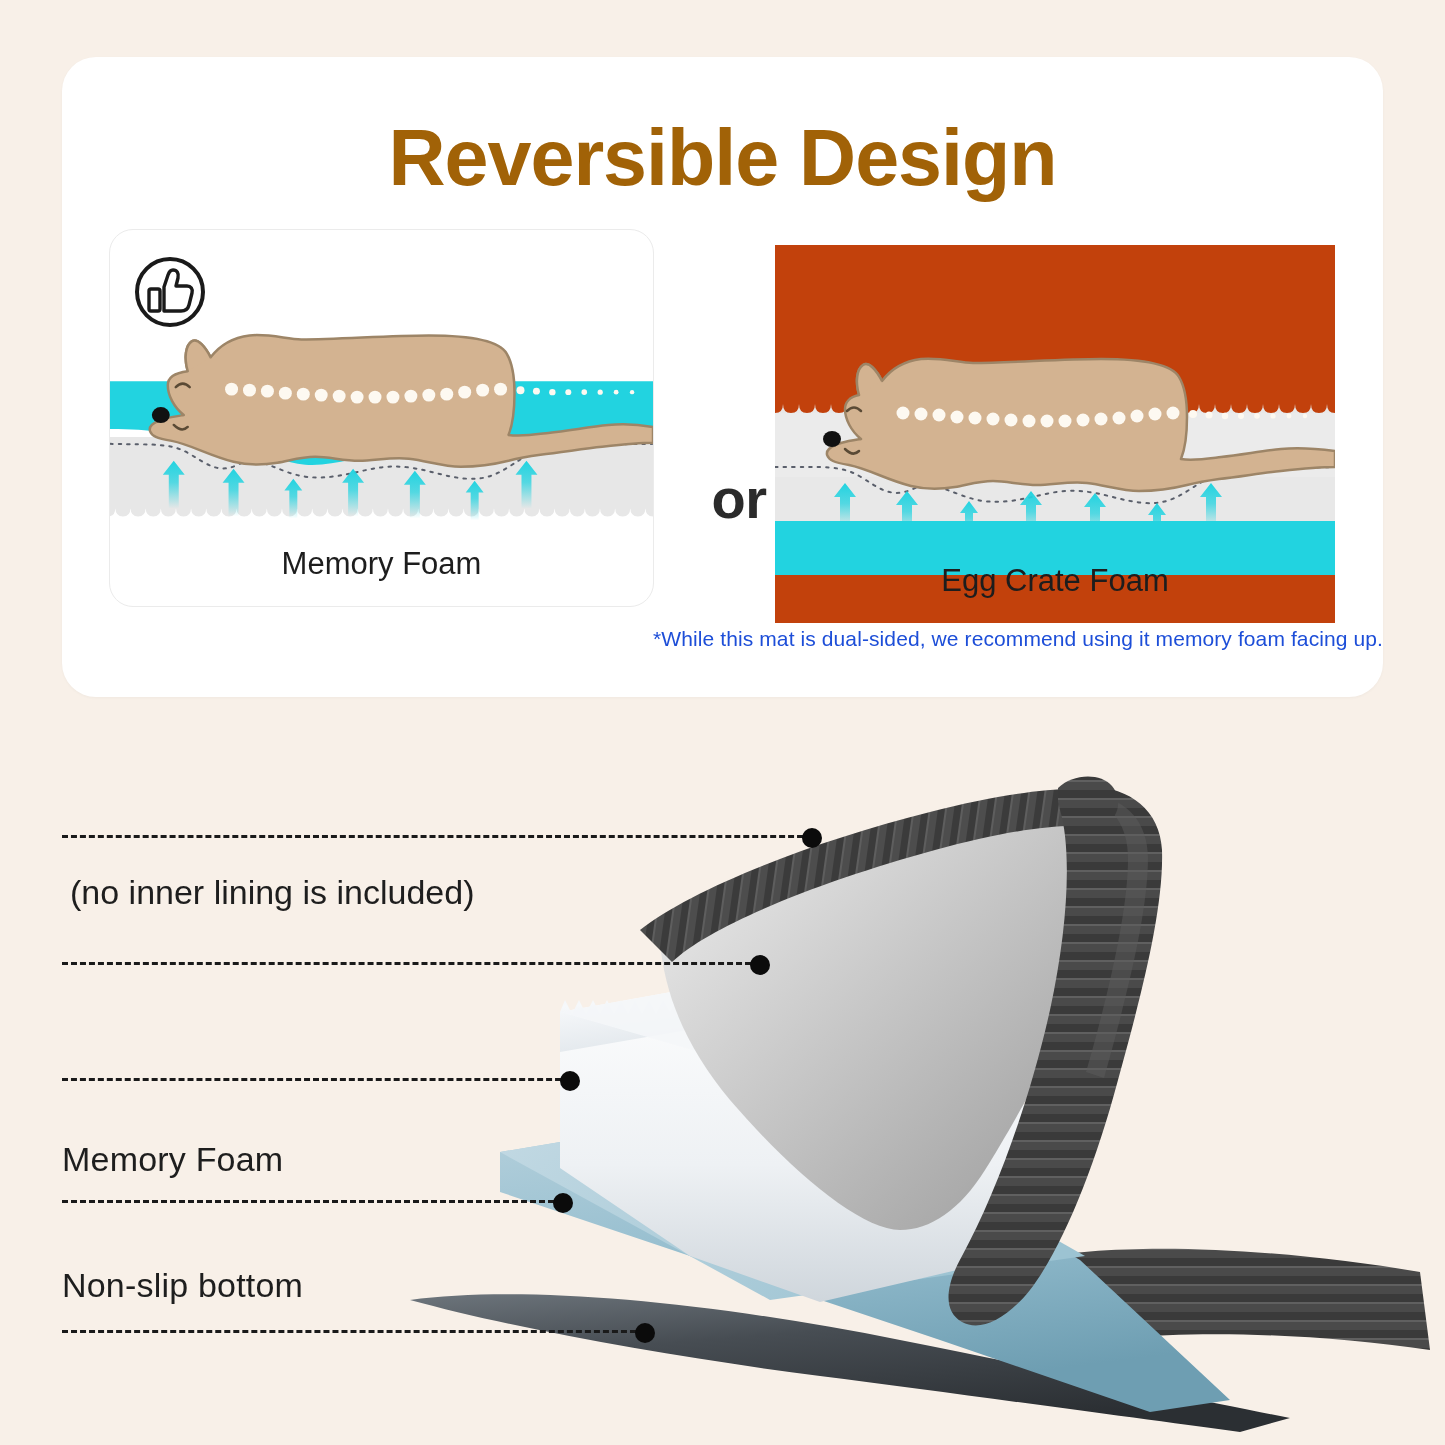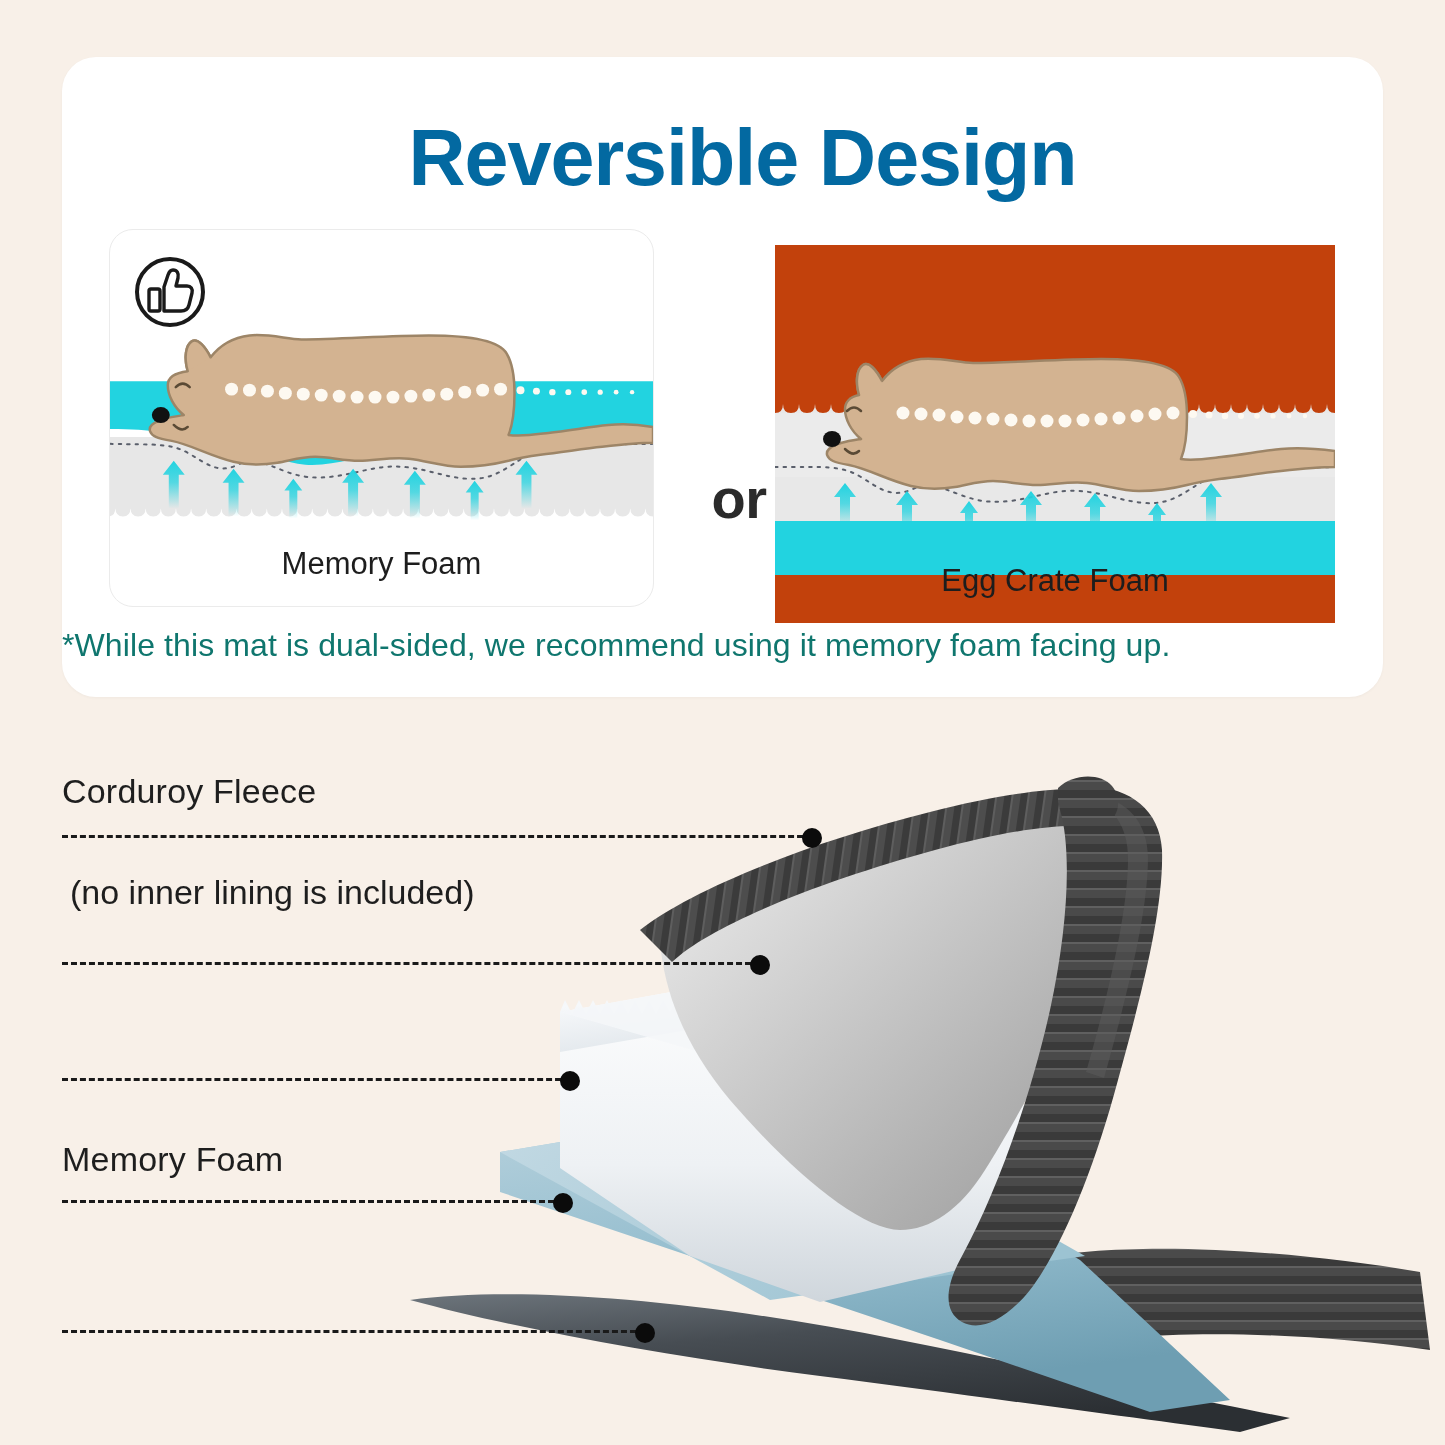--- a/index.html
+++ b/index.html
@@ -35,23 +35,22 @@
 
   .headline {
     position: absolute;
     left: 0;
     top: 55px;
     width: 100%;
     text-align: center;
     font-size: 79px;
     font-weight: 700;
     letter-spacing: -1px;
-    color: #0369a1;
+    color: #a16207;
     font-family: "Liberation Sans", sans-serif;
-    padding-left: 20px;
   }
 
   
   .panel-left {
     position: absolute;
     left: 47px;
     top: 172px;
     width: 545px;
     height: 378px;
     background: #ffffff;
@@ -94,23 +93,23 @@
     font-size: 31px;
     color: #1d1d1d;
     font-weight: 400;
   }
 
   .footnote {
     position: absolute;
     left: 0;
     top: 570px;
     width: 100%;
-    text-align: left;
-    font-size: 32px;
-    color: #0f766e;
+    text-align: right;
+    font-size: 21px;
+    color: #1d4ed8;
     letter-spacing: 0.1px;
   }
 
   
   .thumb-badge {
     position: absolute;
     left: 23px;
     top: 25px;
     width: 74px;
     height: 74px;
@@ -573,23 +572,20 @@
                C1056,96 1070,85 1090,86 Z" fill="url(#ribsV)"></path>
 
       <path d="M1098,96 C1126,100 1148,122 1148,158
                C1148,214 1126,300 1104,378 L1086,372
                C1108,296 1128,212 1128,158 C1128,126 1112,106 1094,102 Z" fill="#5c5c5c" opacity="0.5"></path>
 
       <path d="M1058,88 C1072,74 1100,72 1112,86 C1124,100 1118,122 1100,126
                C1082,130 1062,118 1058,102 Z" fill="url(#ribsV)"></path>
     </svg>
 
-    <div class="callout" style="top:72px">
-      <div class="title">Corduroy Fleece</div>
-    </div>
     <div class="leader" style="top:135px; width:750px">
       <span class="leader-dot" style="left:750px; top:0"></span>
     </div>
 
     <div class="callout" style="top:170px">
       <div class="sub">(no inner lining is included)</div>
     </div>
     <div class="leader" style="top:262px; width:698px">
       <span class="leader-dot" style="left:698px; top:0"></span>
     </div>
@@ -598,19 +594,22 @@
       <span class="leader-dot" style="left:508px; top:0"></span>
     </div>
 
     <div class="callout" style="top:440px">
       <div class="title">Memory Foam</div>
     </div>
     <div class="leader" style="top:500px; width:501px">
       <span class="leader-dot" style="left:501px; top:0"></span>
     </div>
 
+    <div class="callout" style="top:566px">
+      <div class="title">Non-slip bottom</div>
+    </div>
     <div class="leader" style="top:630px; width:583px">
       <span class="leader-dot" style="left:583px; top:0"></span>
     </div>
 
   </div>
 
 </div>
 
 </body></html>

